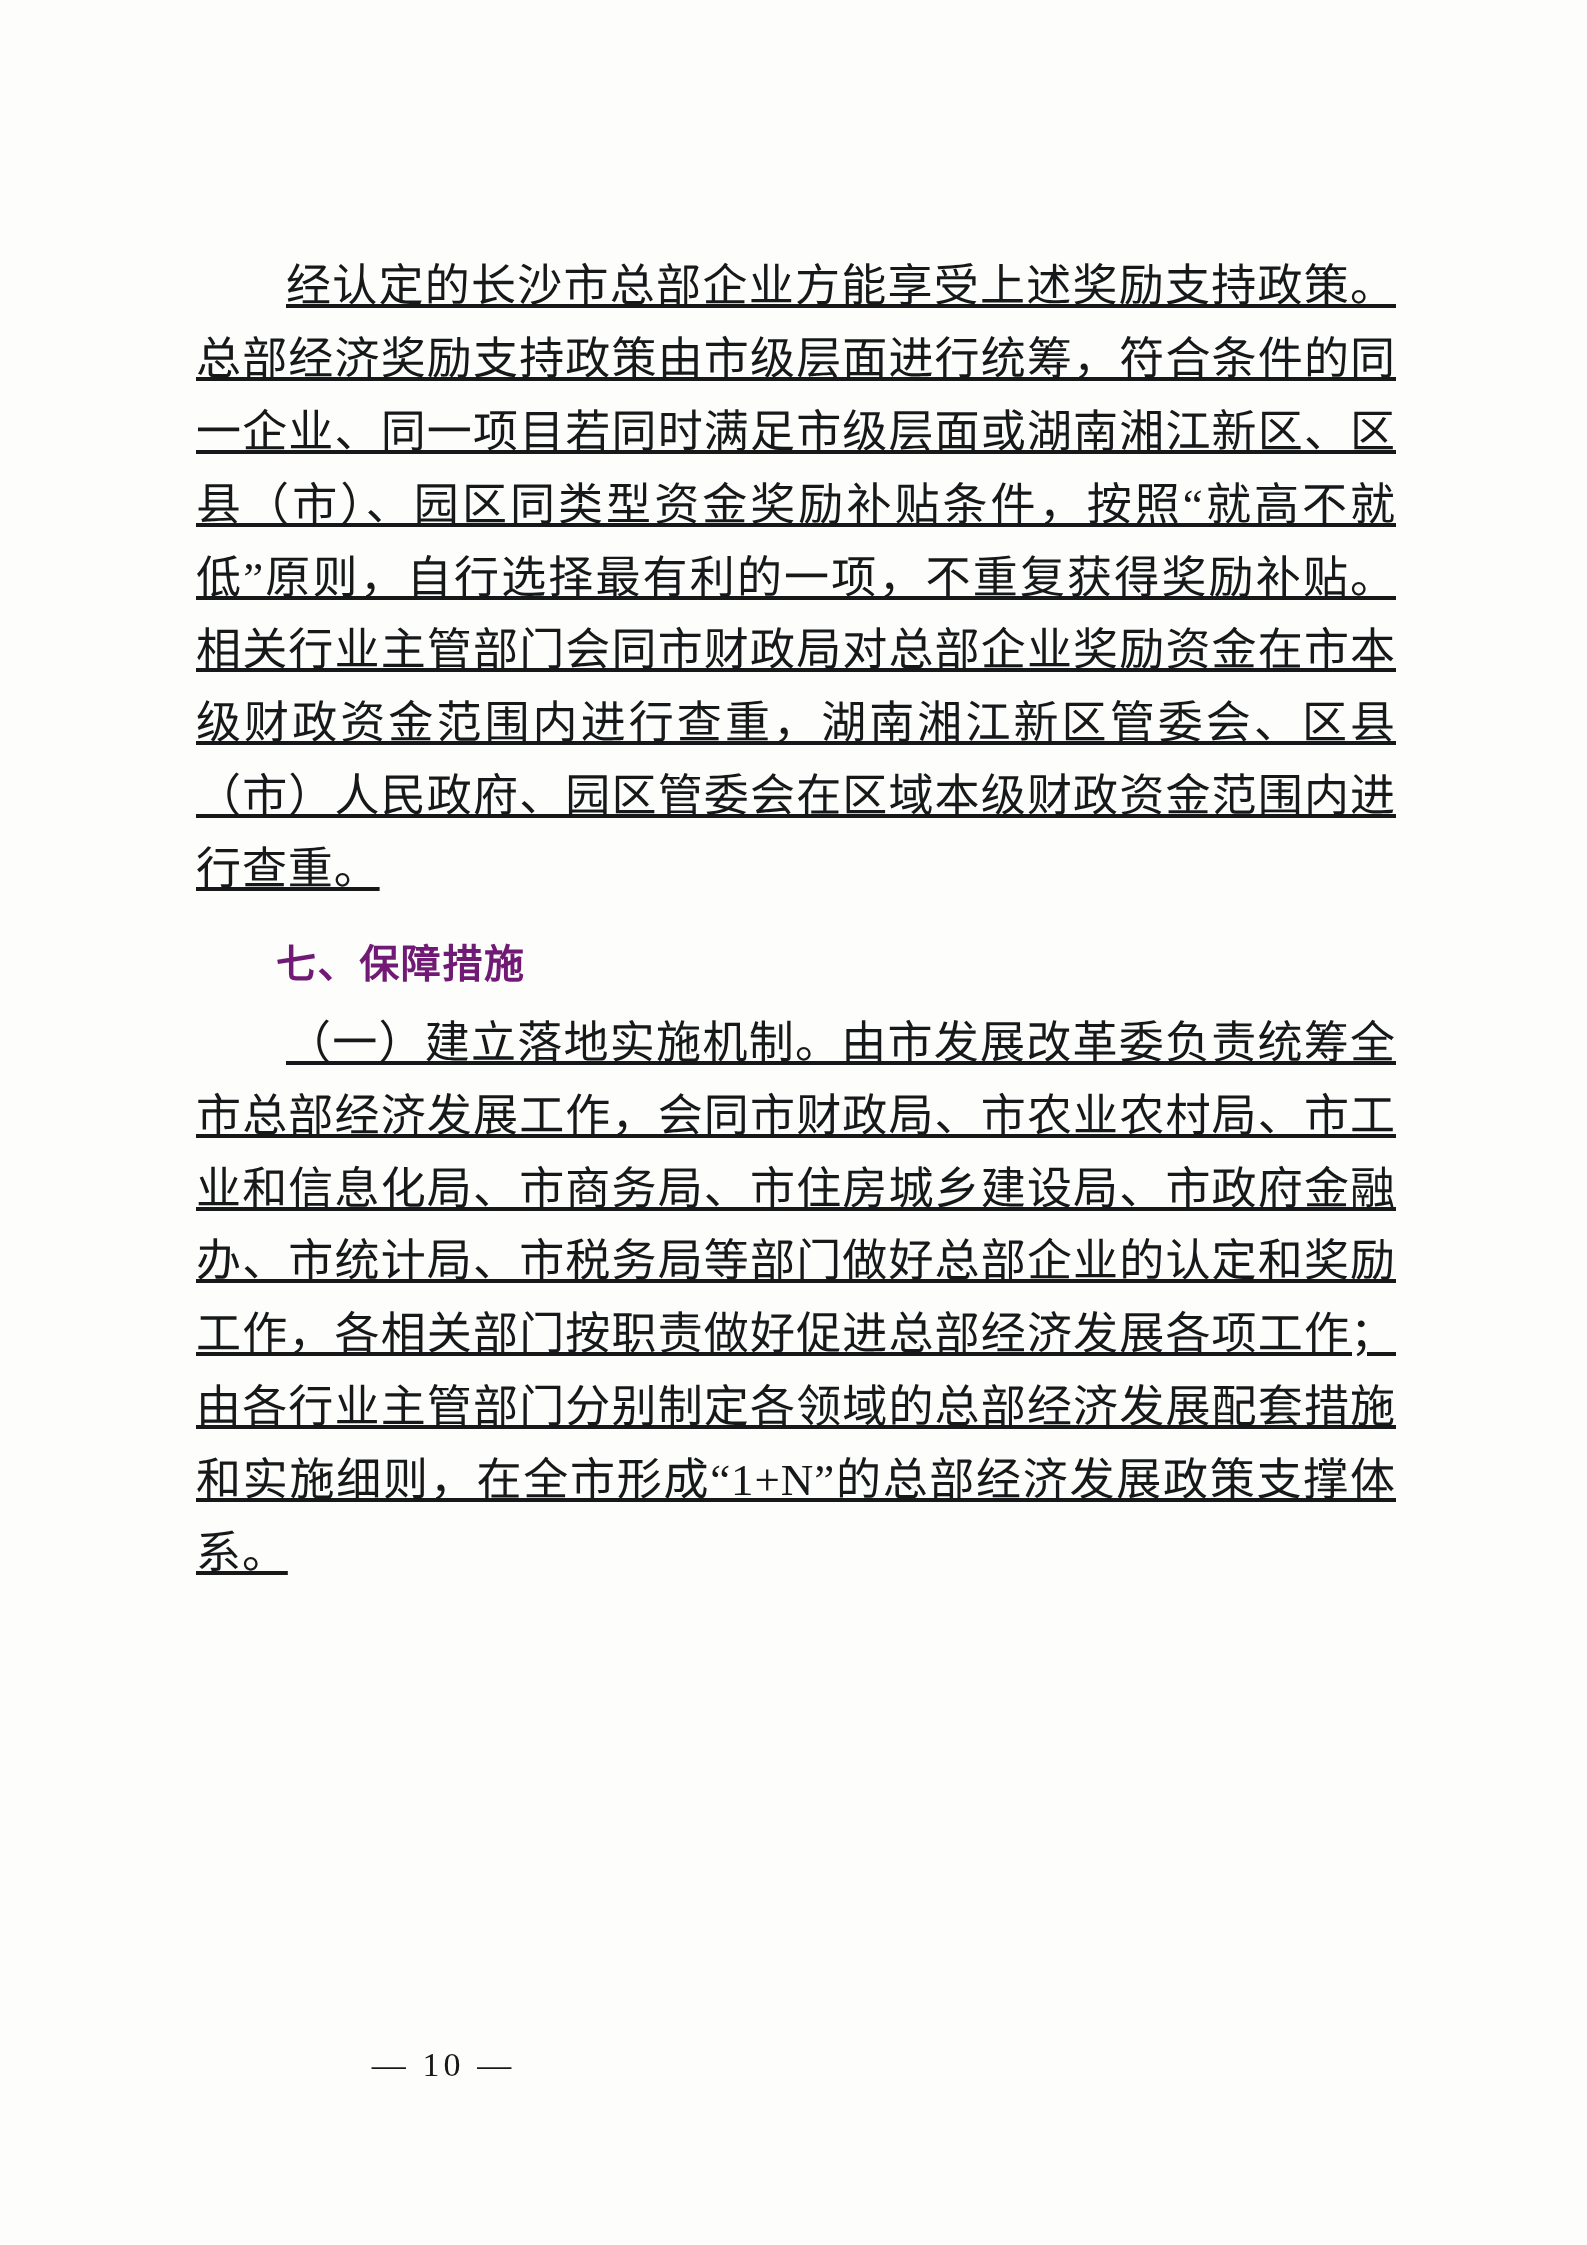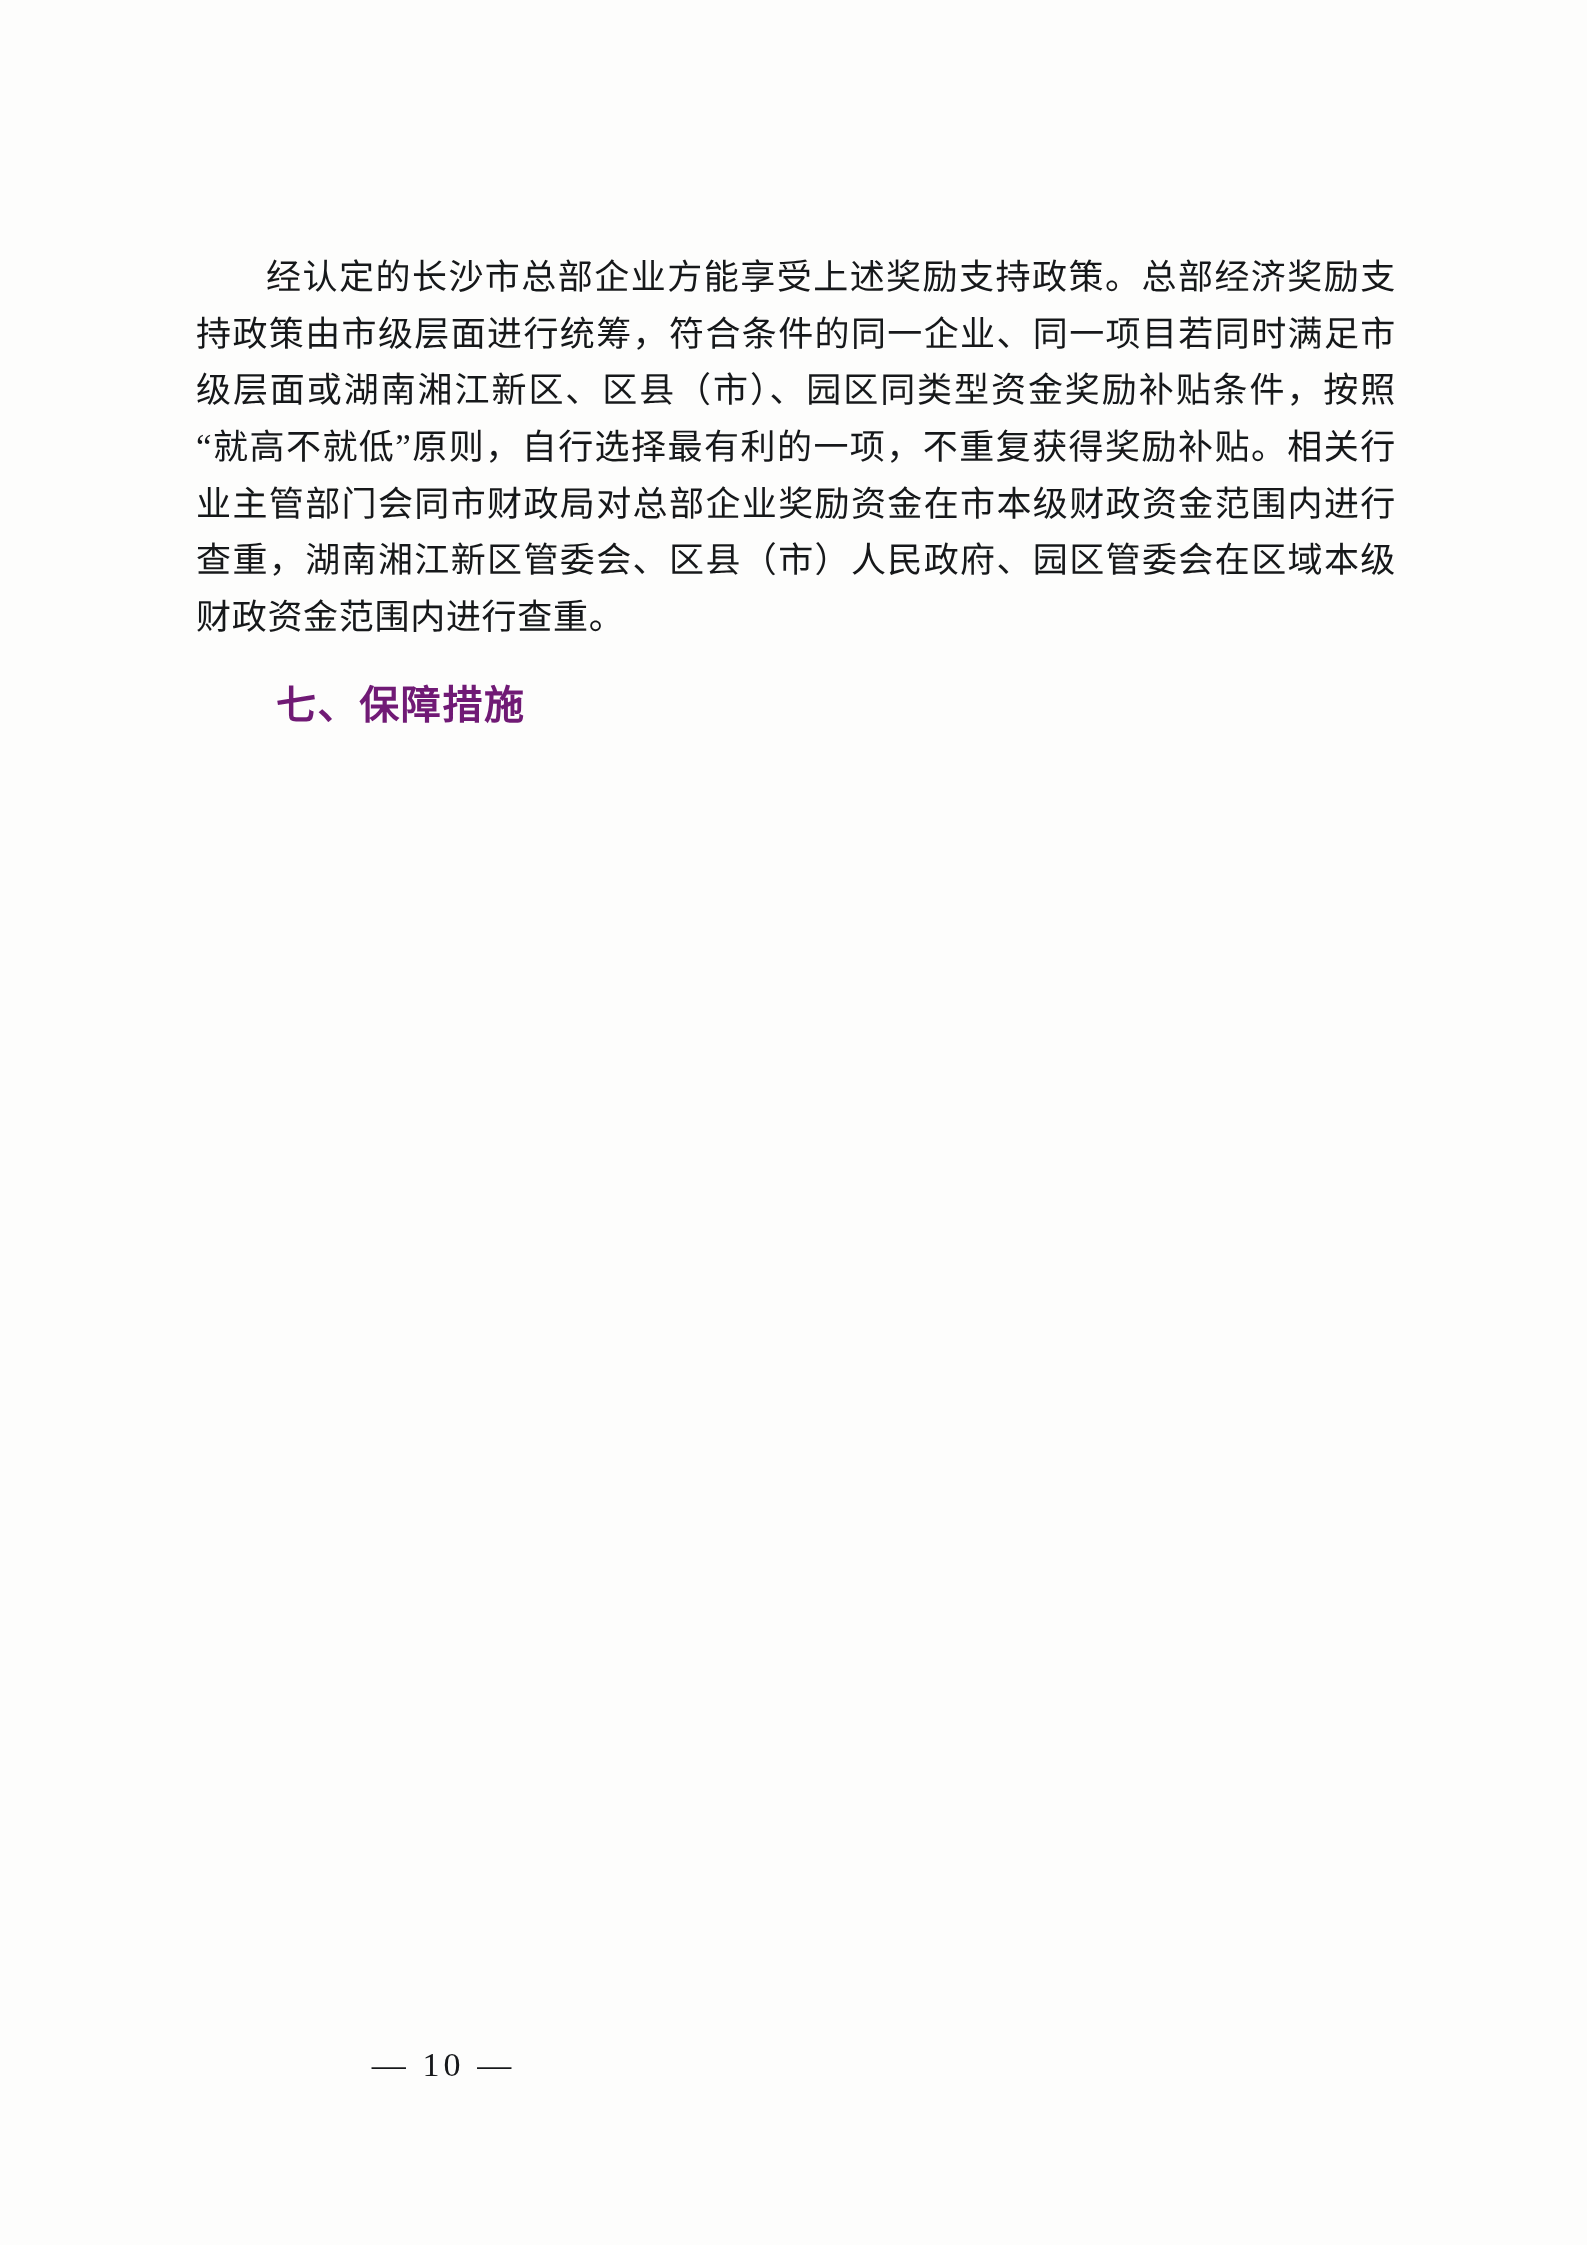--- a/index.html
+++ b/index.html
@@ -22,27 +22,28 @@
     background: #fdfdfc;
   }
   .content {
     position: absolute;
     left: 196px;
     top: 250px;
     width: 1200px;
   }
   p.para {
     margin: 0 0 6px 0;
-    font-size: 35px;
+    font-size: 45px;
     line-height: 1.62;
     text-align: justify;
     text-justify: inter-ideograph;
     text-indent: 2em;
     letter-spacing: 0.02em;
     color: #16181a;
+    text-decoration: underline;
   }
   h2.section-heading {
     margin: 26px 0 10px 0;
     font-size: 40px;
     line-height: 1.62;
     text-indent: 2em;
     font-weight: bold;
     letter-spacing: 0.04em;
     font-family: "Liberation Sans", "DejaVu Sans", sans-serif;
     color: #701a75;
@@ -67,20 +68,21 @@
 <body>
 
 <div class="page">
 
   <div class="content">
 
     <p class="para">经认定的长沙市总部企业方能享受上述奖励支持政策。总部经济奖励支持政策由市级层面进行统筹，符合条件的同一企业、同一项目若同时满足市级层面或湖南湘江新区、区县（市）、园区同类型资金奖励补贴条件，按照“就高不就低”原则，自行选择最有利的一项，不重复获得奖励补贴。相关行业主管部门会同市财政局对总部企业奖励资金在市本级财政资金范围内进行查重，湖南湘江新区管委会、区县（市）人民政府、园区管委会在区域本级财政资金范围内进行查重。</p>
 
     <h2 class="section-heading">七、保障措施</h2>
 
+    <p class="para">（一）建立落地实施机制。由市发展改革委负责统筹全市总部经济发展工作，会同市财政局、市农业农村局、市工业和信息化局、市商务局、市住房城乡建设局、市政府金融办、市统计局、市税务局等部门做好总部企业的认定和奖励工作，各相关部门按职责做好促进总部经济发展各项工作；由各行业主管部门分别制定各领域的总部经济发展配套措施和实施细则，在全市形成“1+N”的总部经济发展政策支撑体系。</p>
 
 
   </div>
 
   <div class="footer">
     <span class="page-number">— 10 —</span>
   </div>
 
 </div>
 

